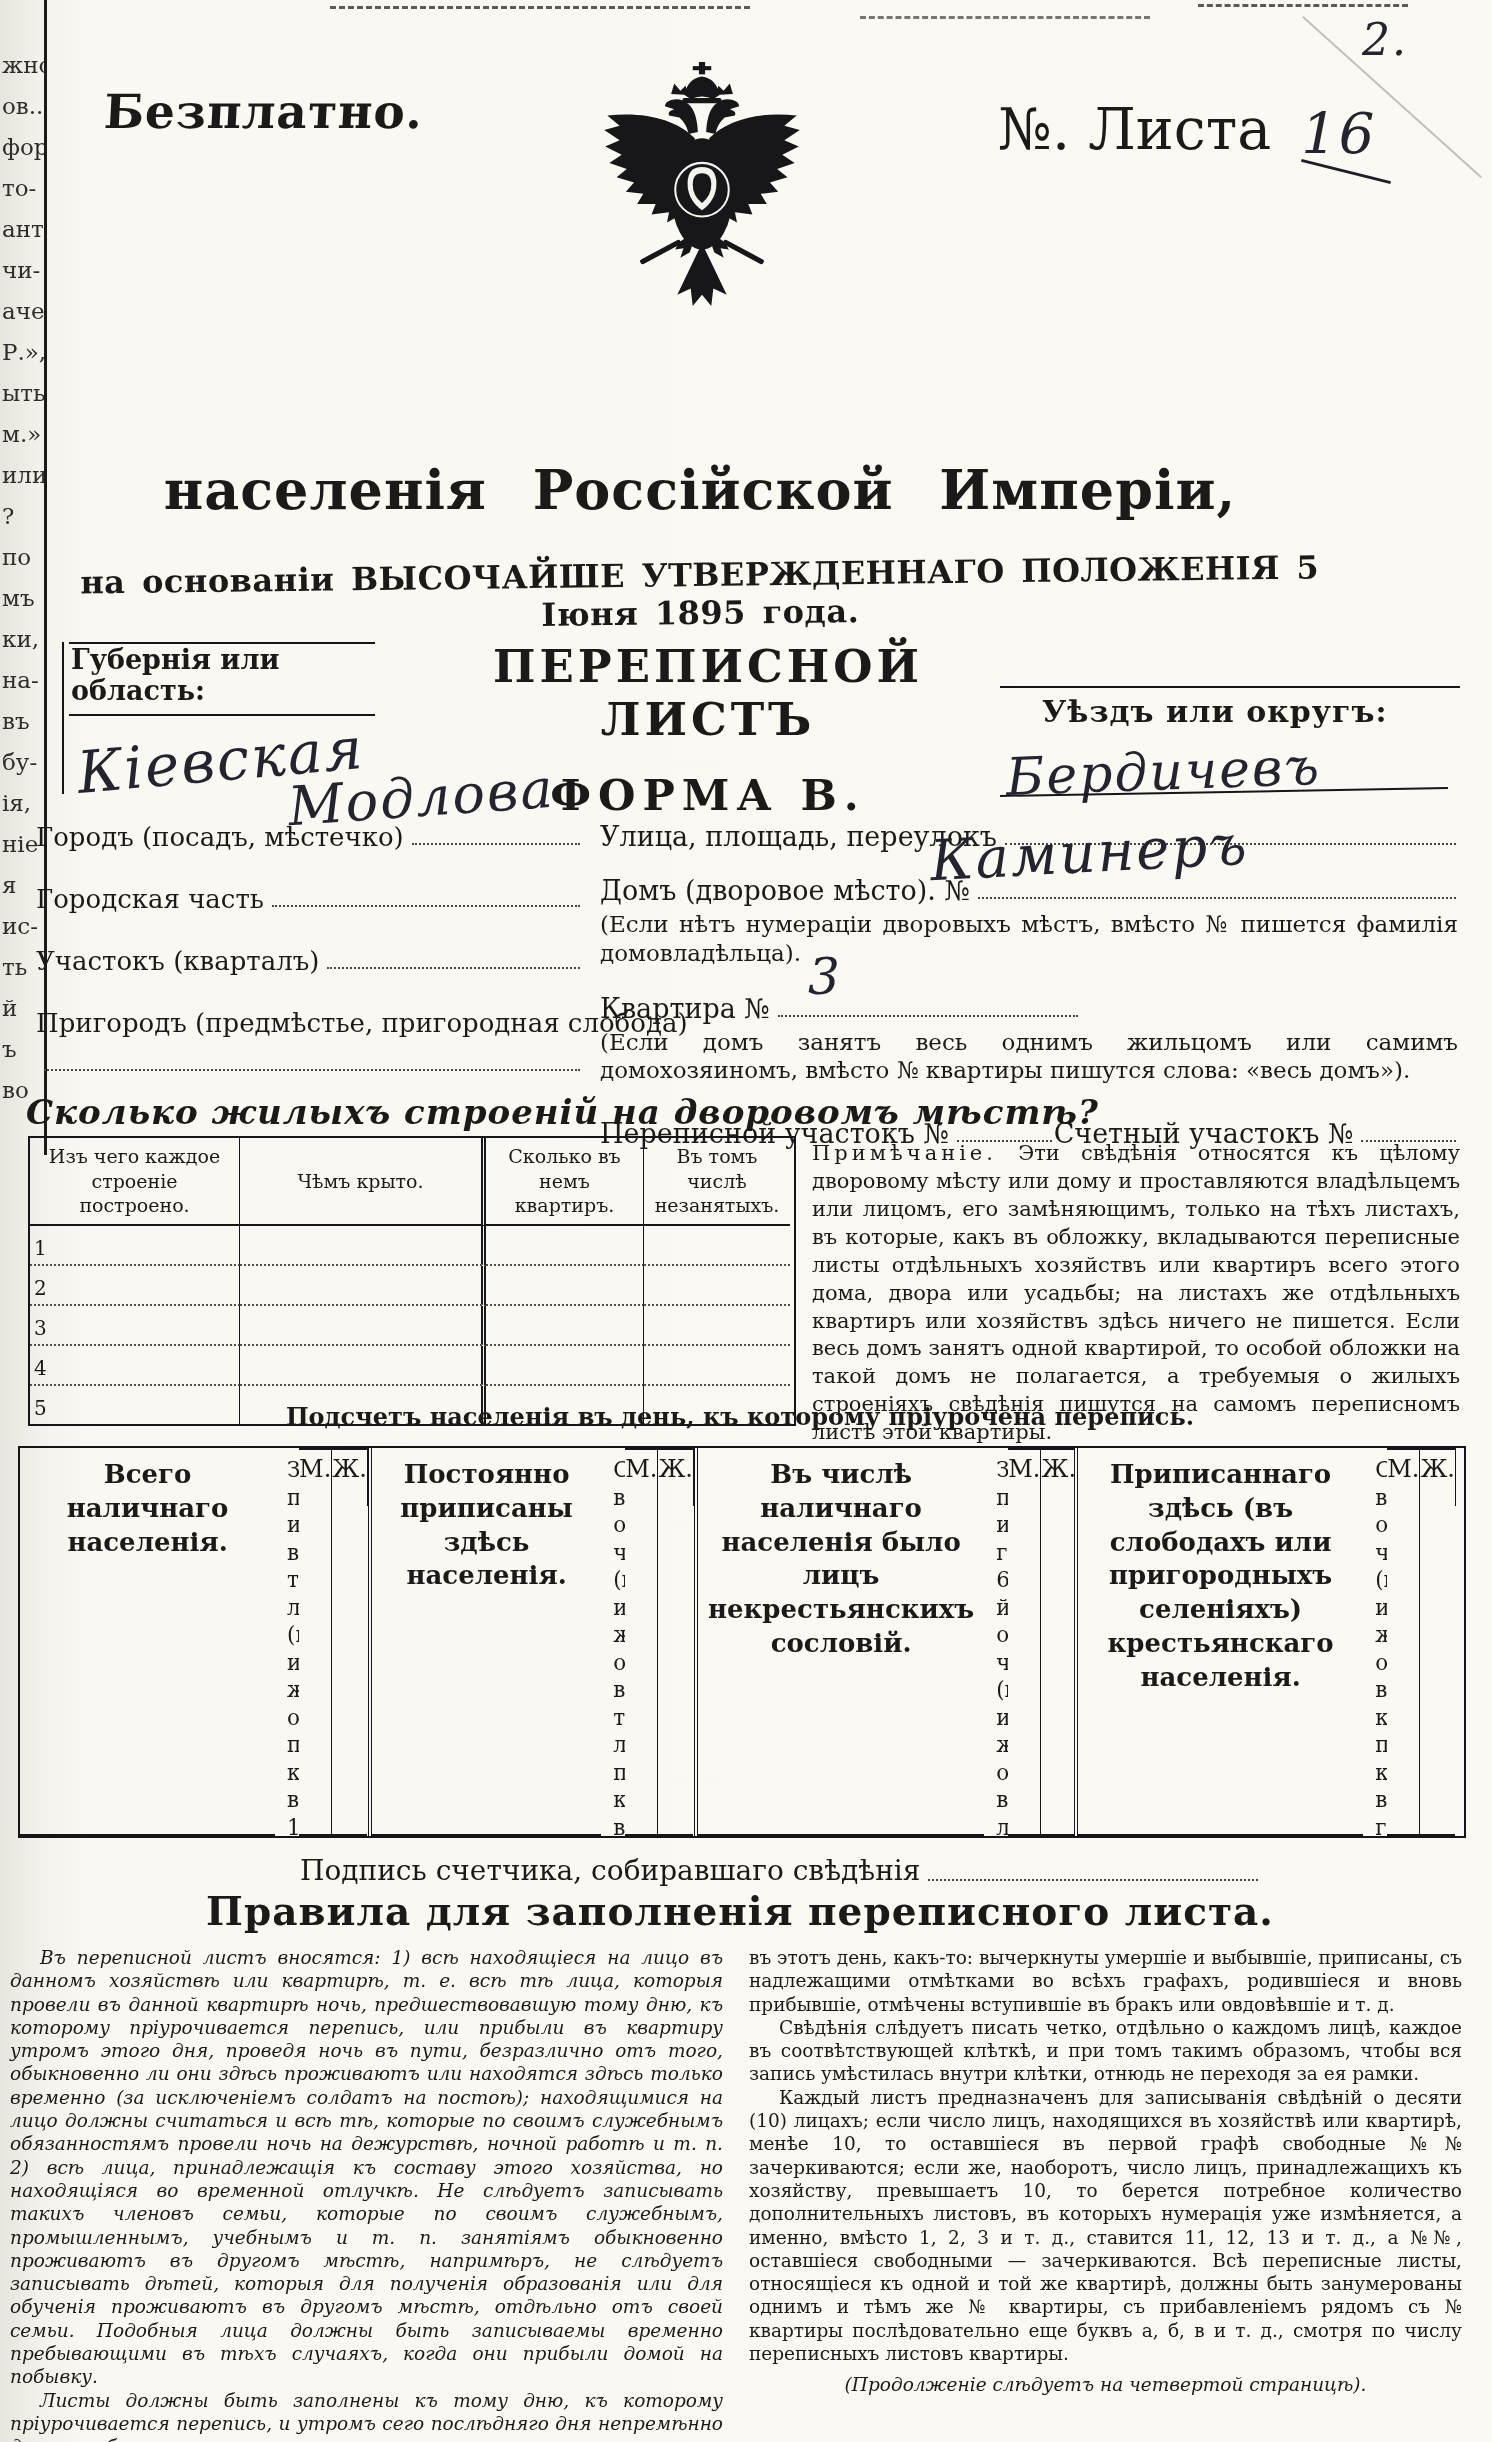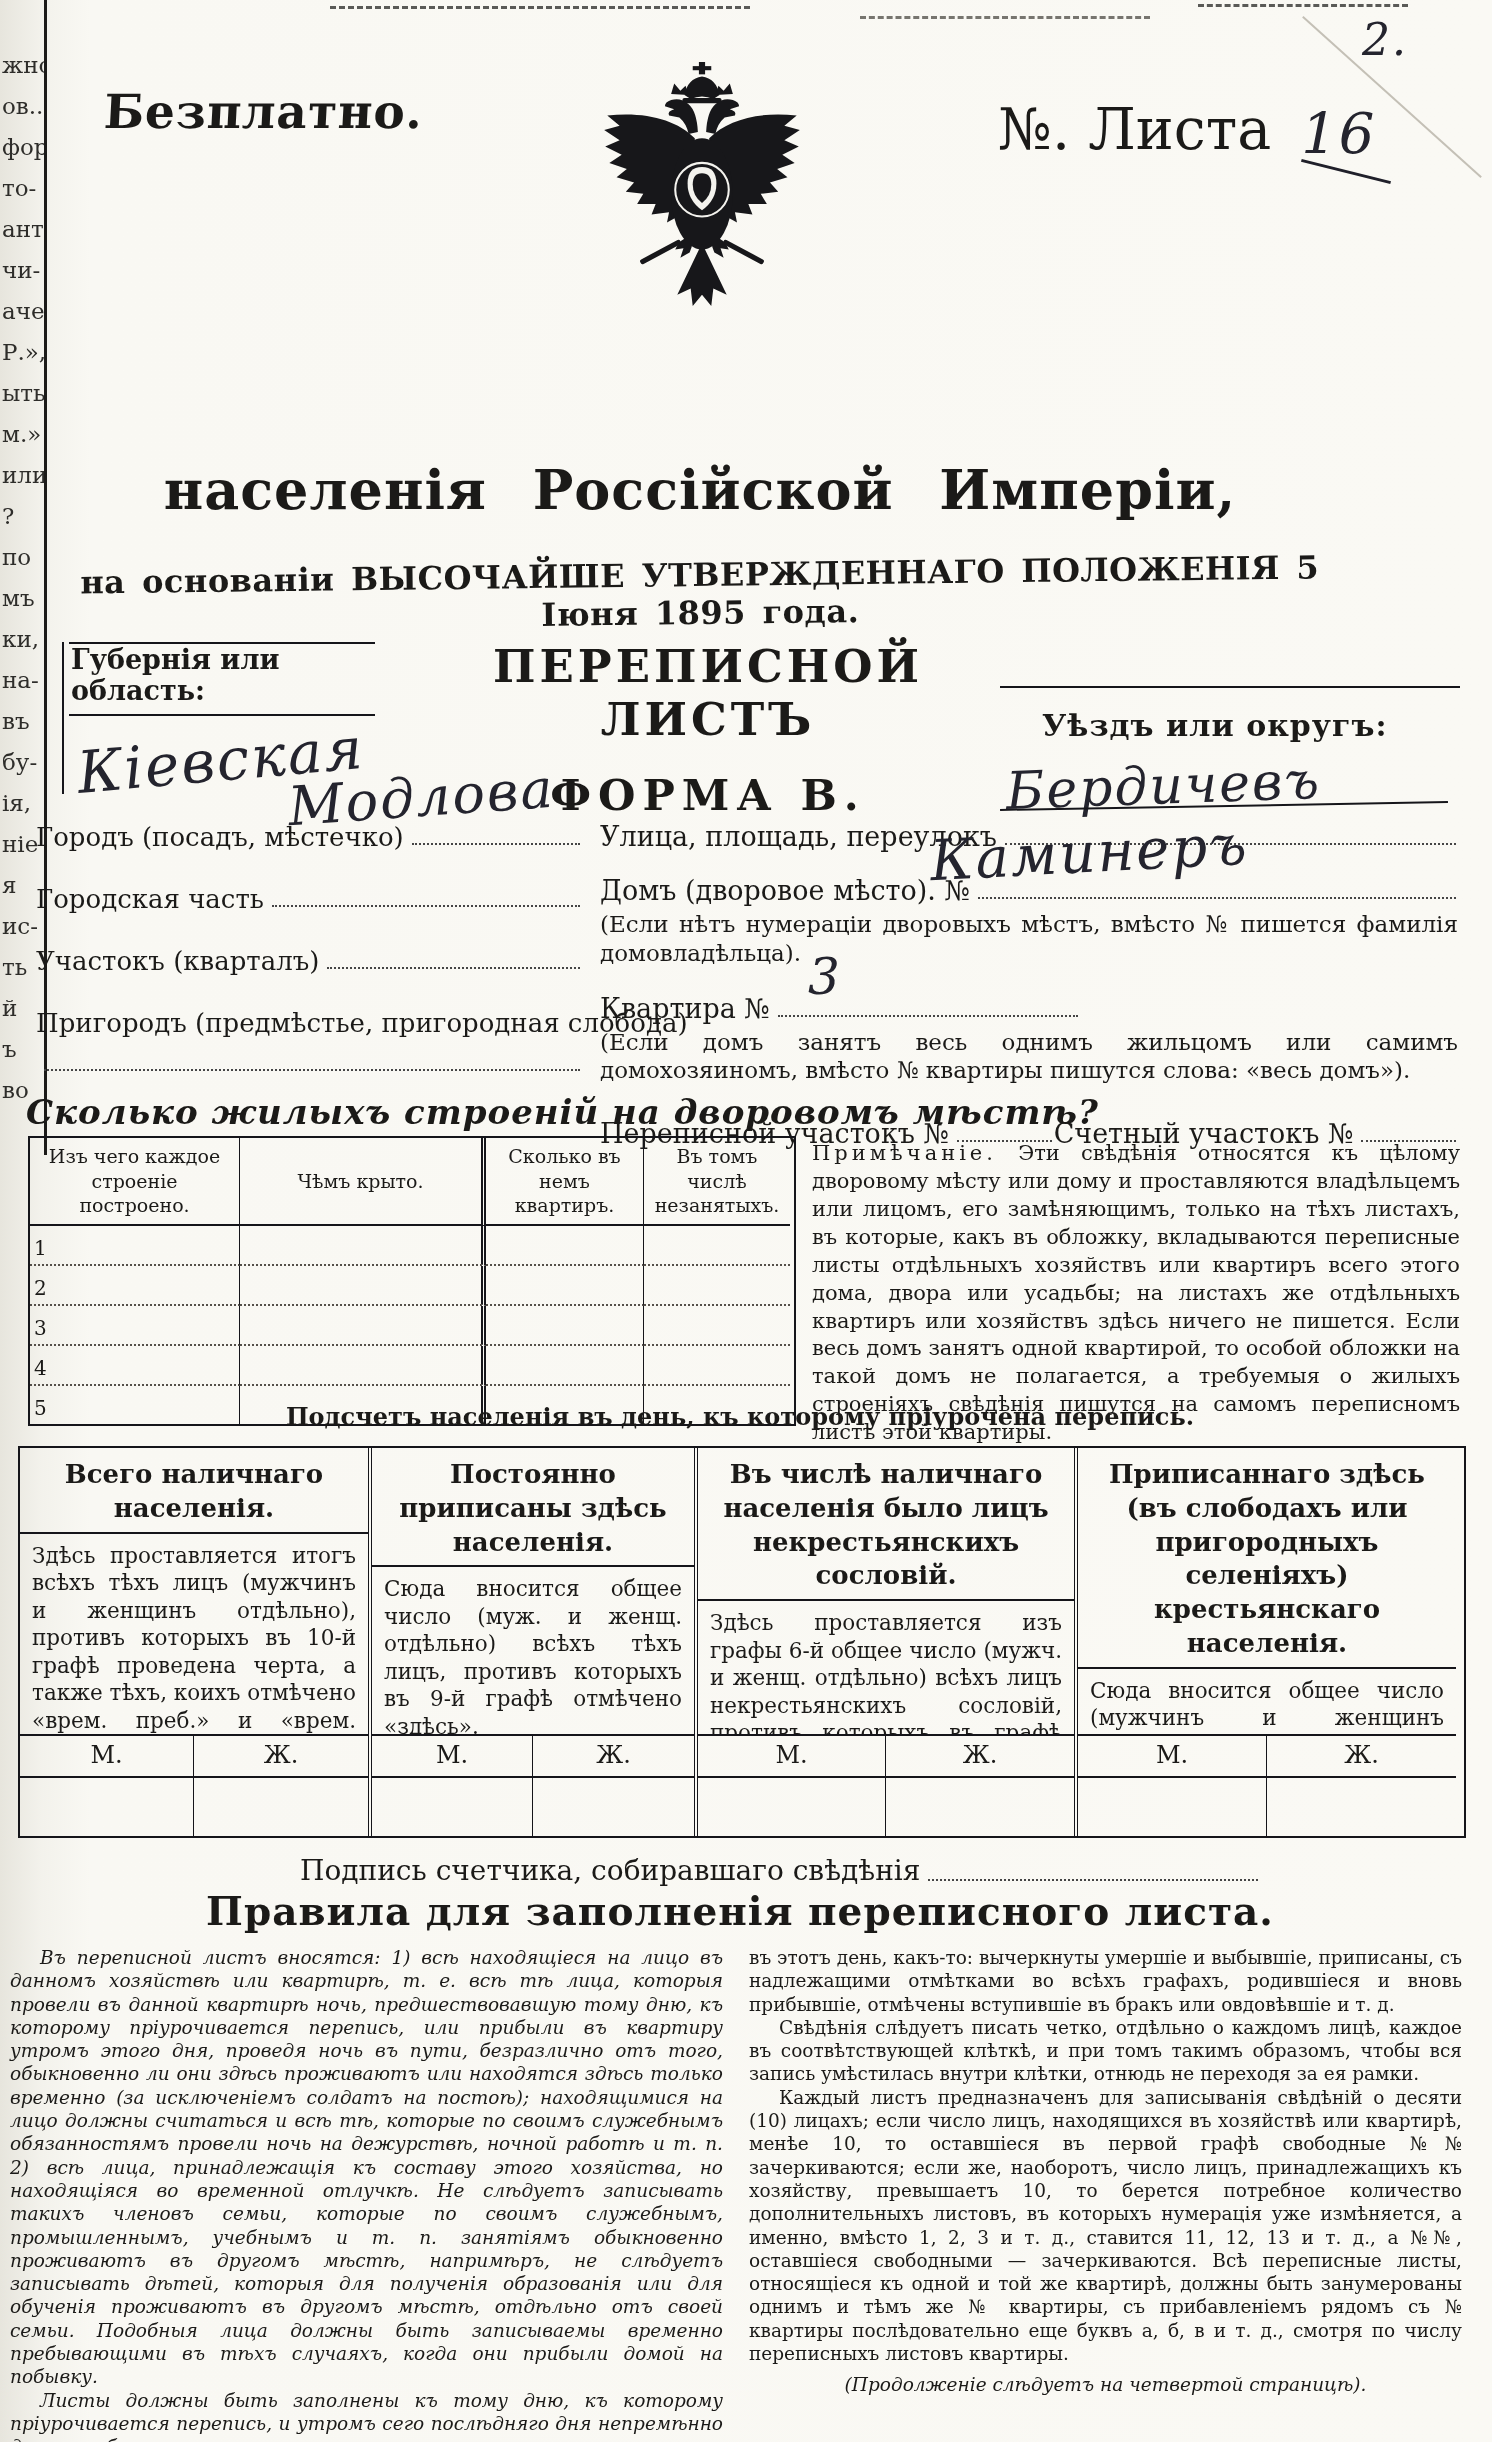--- a/index.html
+++ b/index.html
@@ -32,21 +32,21 @@
     font-size:54px;font-weight:bold;word-spacing:26px;letter-spacing:1px;}
   .legal{position:absolute;left:60px;top:556px;width:1280px;text-align:center;
     font-size:32px;font-weight:bold;letter-spacing:0.5px;word-spacing:5px;transform:rotate(-0.7deg);}
   
   .gub-box{position:absolute;left:62px;top:642px;width:306px;border-left:2.5px solid #15151a;padding-left:5px;}
   .gub-label{display:block;font-size:27px;font-weight:bold;border-top:2.5px solid #15151a;border-bottom:2.5px solid #15151a;padding:0 4px 8px 2px;}
   .gub-value{font-size:58px;margin:10px 0 0 8px;transform:rotate(-5deg);}
   .form-center{position:absolute;left:418px;top:640px;width:580px;text-align:center;}
   .ft1{font-size:45px;font-weight:bold;letter-spacing:4px;}
   .ft2{font-size:43px;font-weight:bold;letter-spacing:7px;margin-top:24px;}
-  .uyezd-box{position:absolute;left:1000px;top:686px;width:460px;border-top:2.5px solid #15151a;padding-top:20px;}
+  .uyezd-box{position:absolute;left:1000px;top:686px;width:460px;border-top:2.5px solid #15151a;padding-top:6px;}
   .uyezd-label{display:block;font-size:30px;font-weight:bold;letter-spacing:1px;padding-left:42px;}
   .uyezd-value{font-size:52px;margin:10px 0 0 6px;transform:rotate(-2deg);}
   .uyezd-line{width:448px;border-top:2px solid #15151a;margin-top:-8px;transform:rotate(-1deg);}
   
   .field{display:flex;align-items:flex-end;position:relative;font-size:27px;}
   .flabel{white-space:nowrap;}
   .dots{flex:1 1 auto;border-bottom:2px dotted #454545;margin:0 2px 7px 8px;height:1.1em;}
   .dots-short{flex:0 0 300px;}
   .addr-left{position:absolute;left:36px;top:790px;width:546px;}
   .addr-left .field{height:62px;font-size:26px;}
@@ -70,21 +70,21 @@
     display:flex;align-items:center;justify-content:center;border-bottom:2.2px solid #15151a;}
   .btbody .btcell{height:38px;border-bottom:2px dotted #55504a;}
   .btbody .btrow.last .btcell{border-bottom:none;}
   .rownum{position:absolute;left:4px;bottom:4px;font-size:20px;}
   .bnote{position:absolute;left:812px;top:1140px;width:648px;font-size:21px;line-height:1.33;text-align:justify;}
   .bnote-lead{letter-spacing:4px;}
   
   .csec-title{position:absolute;left:20px;top:1402px;width:1440px;text-align:center;font-size:24px;font-weight:bold;}
   .ctable{position:absolute;left:18px;top:1446px;width:1444px;display:grid;
     grid-template-columns:352px 326px 380px 378px;border:2.5px solid #15151a;}
-  .cgroup{border-right:4px double #15151a;display:flex;flex-direction:column;height:388px;overflow:hidden;}
+  .cgroup{border-right:4px double #15151a;display:flex;height:388px;overflow:hidden;}
   .cgroup:last-child{border-right:none;}
   .chead{font-weight:bold;text-align:center;font-size:26px;line-height:1.3;padding:10px 10px 6px;border-bottom:2px solid #15151a;}
   .cbody{flex:1;font-size:21.5px;line-height:1.28;padding:8px 12px;text-align:justify;overflow:hidden;}
   .cmf{display:grid;grid-template-columns:1fr 1fr;border-top:2px solid #15151a;border-bottom:2px solid #15151a;}
   .cmf span{text-align:center;font-size:24px;padding:5px 0 7px;border-right:1.6px solid #15151a;}
   .cmf span:last-child{border-right:none;}
   .cdata{height:58px;display:grid;grid-template-columns:1fr 1fr;}
   .cdata div:first-child{border-right:1.6px solid #15151a;}
   
   .signature{position:absolute;left:300px;top:1848px;width:960px;display:flex;align-items:flex-end;font-size:28px;}

